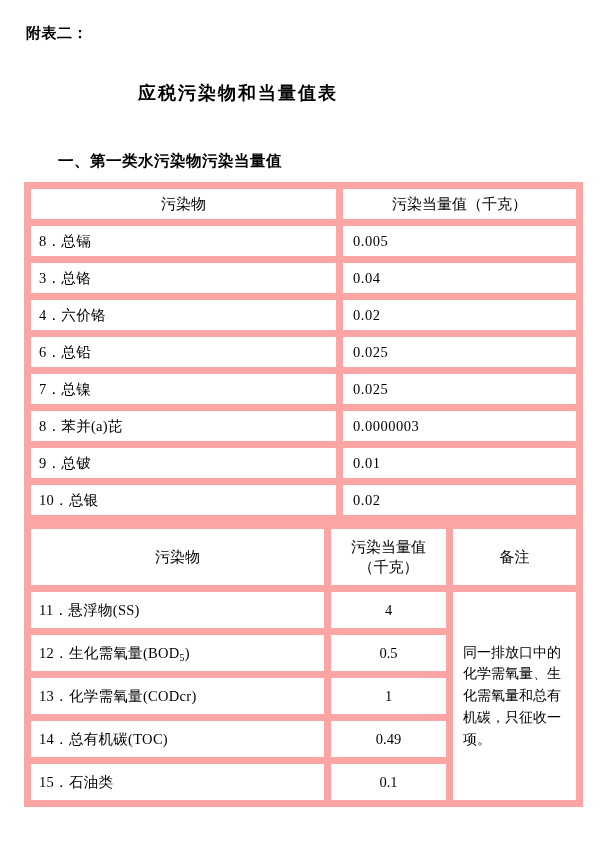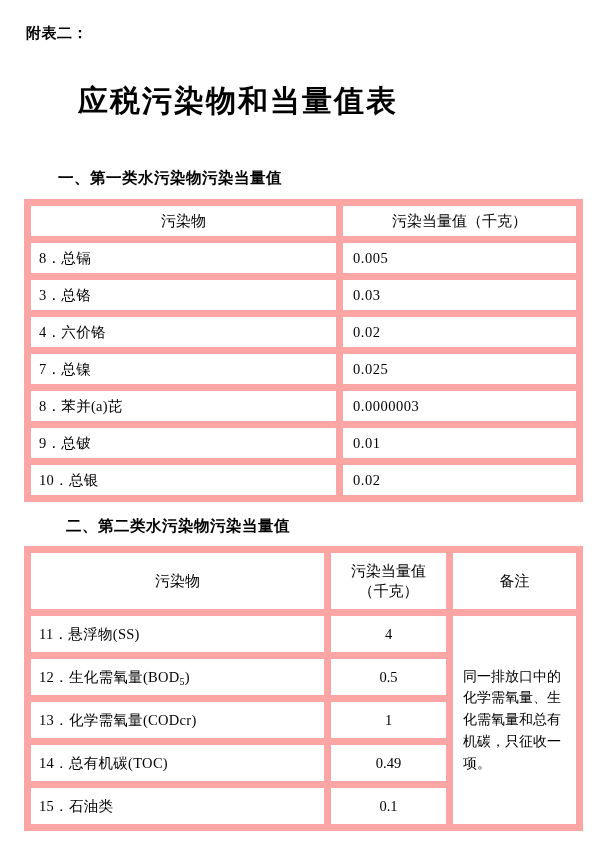--- a/index.html
+++ b/index.html
@@ -23,21 +23,21 @@
     position: relative;
   }
   .attachment-label {
     font-size: 15px;
     font-weight: bold;
     letter-spacing: 0.5px;
     margin: 6px 0 0 2px;
   }
   .doc-title {
     text-align: center;
-    font-size: 30px;
+    font-size: 18px;
     font-weight: bold;
     letter-spacing: 2px;
     margin-top: 38px;
     margin-bottom: 0;
   }
   .section-heading {
     font-size: 15.5px;
     font-weight: bold;
     letter-spacing: 0.5px;
     margin-top: 46px;
@@ -134,46 +134,49 @@
       <tr>
         <td class="hdr">污染物</td>
         <td class="hdr">污染当量值（千克）</td>
       </tr>
       <tr>
         <td class="name">8．总镉</td>
         <td class="val">0.005</td>
       </tr>
       <tr>
         <td class="name">3．总铬</td>
-        <td class="val">0.03</td>
+        <td class="val">0.04</td>
       </tr>
       <tr>
         <td class="name">4．六价铬</td>
         <td class="val">0.02</td>
       </tr>
       <tr>
+        <td class="name">6．总铅</td>
+        <td class="val">0.025</td>
+      </tr>
+      <tr>
         <td class="name">7．总镍</td>
         <td class="val">0.025</td>
       </tr>
       <tr>
         <td class="name">8．苯并(a)芘</td>
         <td class="val">0.0000003</td>
       </tr>
       <tr>
         <td class="name">9．总铍</td>
         <td class="val">0.01</td>
       </tr>
       <tr>
         <td class="name">10．总银</td>
         <td class="val">0.02</td>
       </tr>
     </tbody>
   </table>
 
-  <div class="section-heading second">二、第二类水污染物污染当量值</div>
 
   <table class="t2">
     <colgroup>
         <col class="c1">
         <col class="c2">
         <col class="c3">
       </colgroup>
     <tbody>
       <tr>
         <td class="hdr">污染物</td>

